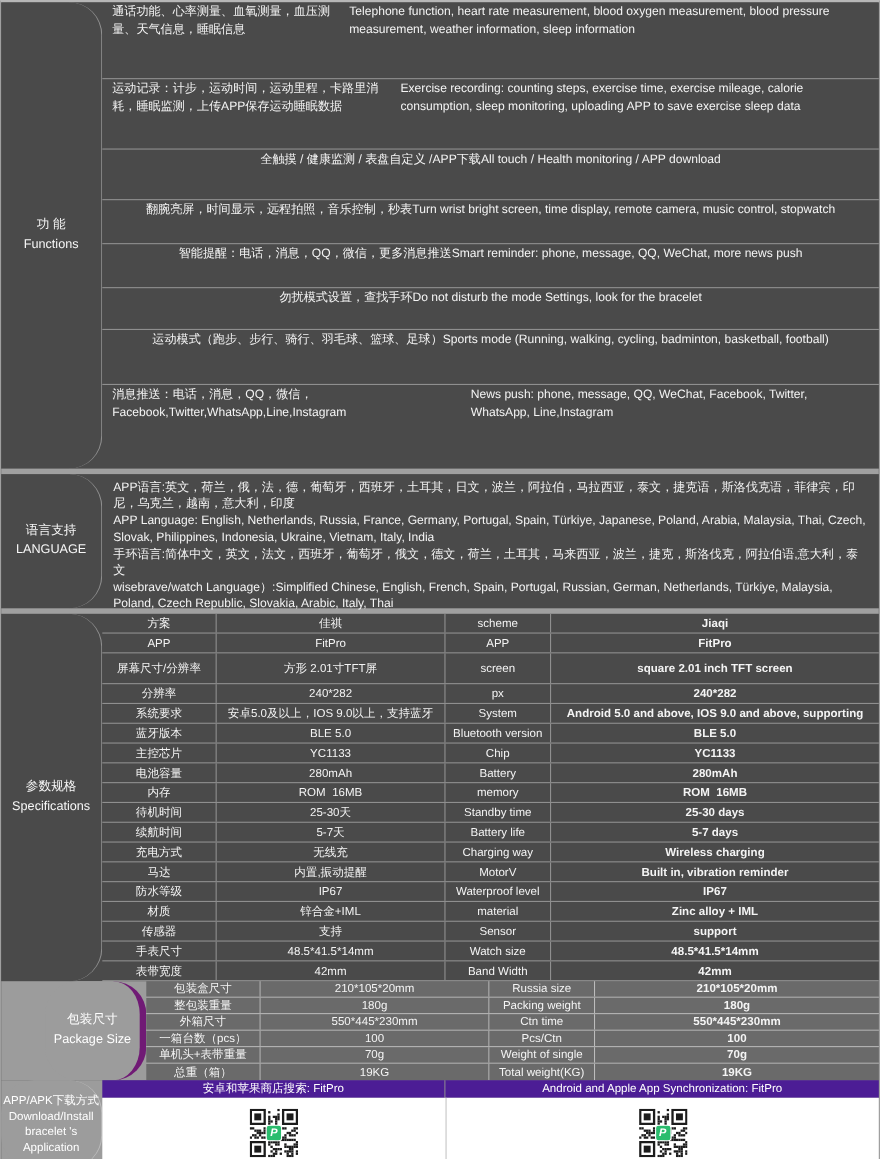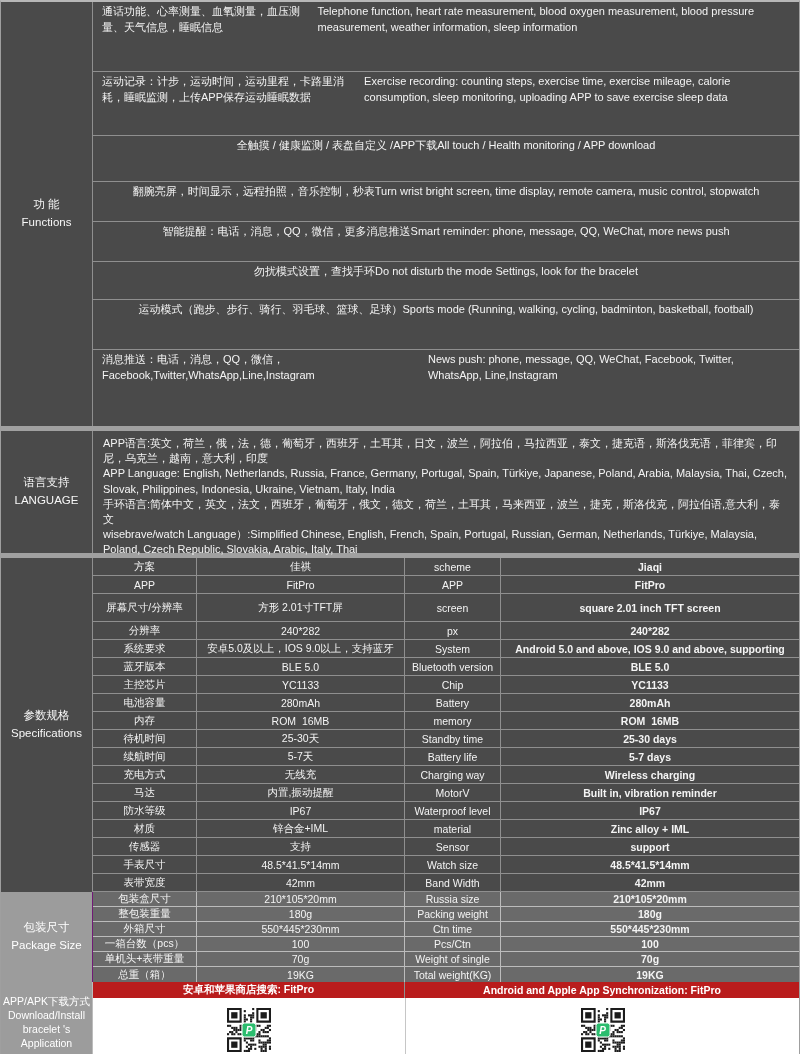--- a/index.html
+++ b/index.html
@@ -9,21 +9,21 @@
   .sheet{
     position:relative; width:800px; height:1054px;
     background:#4a4a4a; color:#f4f4f4;
     border-top:2px solid #b7b7b7; border-left:1px solid #9f9f9f; border-right:1px solid #9f9f9f;
     overflow:hidden;
   }
   .band{ display:flex; width:100%; }
   .side{
     flex:0 0 92px; border-right:1px solid #8f8f8f;
     display:flex; flex-direction:column; align-items:center; justify-content:center;
-    text-align:right; font-size:11.5px; line-height:1.55; color:#f7f7f7;
+    text-align:right; font-size:11.5px; line-height:1.55; color:#f7f7f7;border-radius:30px;
   }
   .main{ flex:1; min-width:0; display:flex; flex-direction:column; }
 
   
   .functions-band{ height:424px; }
   .fn-row{
     border-bottom:1px solid #8f8f8f; padding:2px 9px;
     display:flex; justify-content:center;
   }
   .fn-row:last-child{ border-bottom:none; }
@@ -47,32 +47,32 @@
     border-right:1px solid #8f8f8f; font-size:10.5px;
     overflow:hidden; white-space:pre;
   }
   .c1{ flex:0 0 104px; }
   .c2{ flex:0 0 208px; font-weight:normal;text-align:right; }
   .c3{ flex:0 0 96px; }
   .c4{ flex:1 1 auto; border-right:none; font-weight:bold; }
 
   
   .package-band{ height:90px; background:#9c9c9c; }
-  .package-band .side{ background:#9c9c9c; border-right:1px solid #701a75; color:#ffffff; }
+  .package-band .side{ background:#9c9c9c; border-right:6px solid #701a75; color:#ffffff;margin-left:40px; }
   .p-row{ display:flex; height:15px; border-bottom:1px solid #bcbcbc; }
   .p-row:last-child{ border-bottom:none; }
   .p-row .t-cell{ background:#6a6a6a; border-right:1px solid #bcbcbc; }
   .p-row .c4{ border-right:none; }
 
   
   .download-band{ height:80px; background:#9c9c9c; }
   .download-band .side{ background:#9c9c9c; border-right:1px solid #bcbcbc; font-size:10.5px; line-height:1.35; color:#ffffff; }
   .dl-headers{ display:flex; height:16px; }
   .dl-h{
-    background:#b91c1c; color:#fff; font-weight:bold; font-size:10.5px;
+    background:#4c1d95; color:#fff; font-weight:normal; font-size:10.5px;
     display:flex; align-items:center; justify-content:center; white-space:nowrap; overflow:hidden;
   }
   .dl-h.cn{ flex:0 0 312px; border-right:1px solid #8f8f8f; }
   .dl-h.en{ flex:1; }
   .qr-strip{ flex:1; display:flex; background:#ffffff; }
   .qr-cell{ flex:0 0 312px; display:flex; align-items:center; justify-content:center; position:relative; }
   .qr-cell.right{ flex:1; border-left:1px solid #c6c6c6; }
   .qr-wrap{ position:relative; width:44px; height:44px; }
   .qr-wrap svg{ width:44px; height:44px; display:block; background:#fff; }
   .qr-logo{

